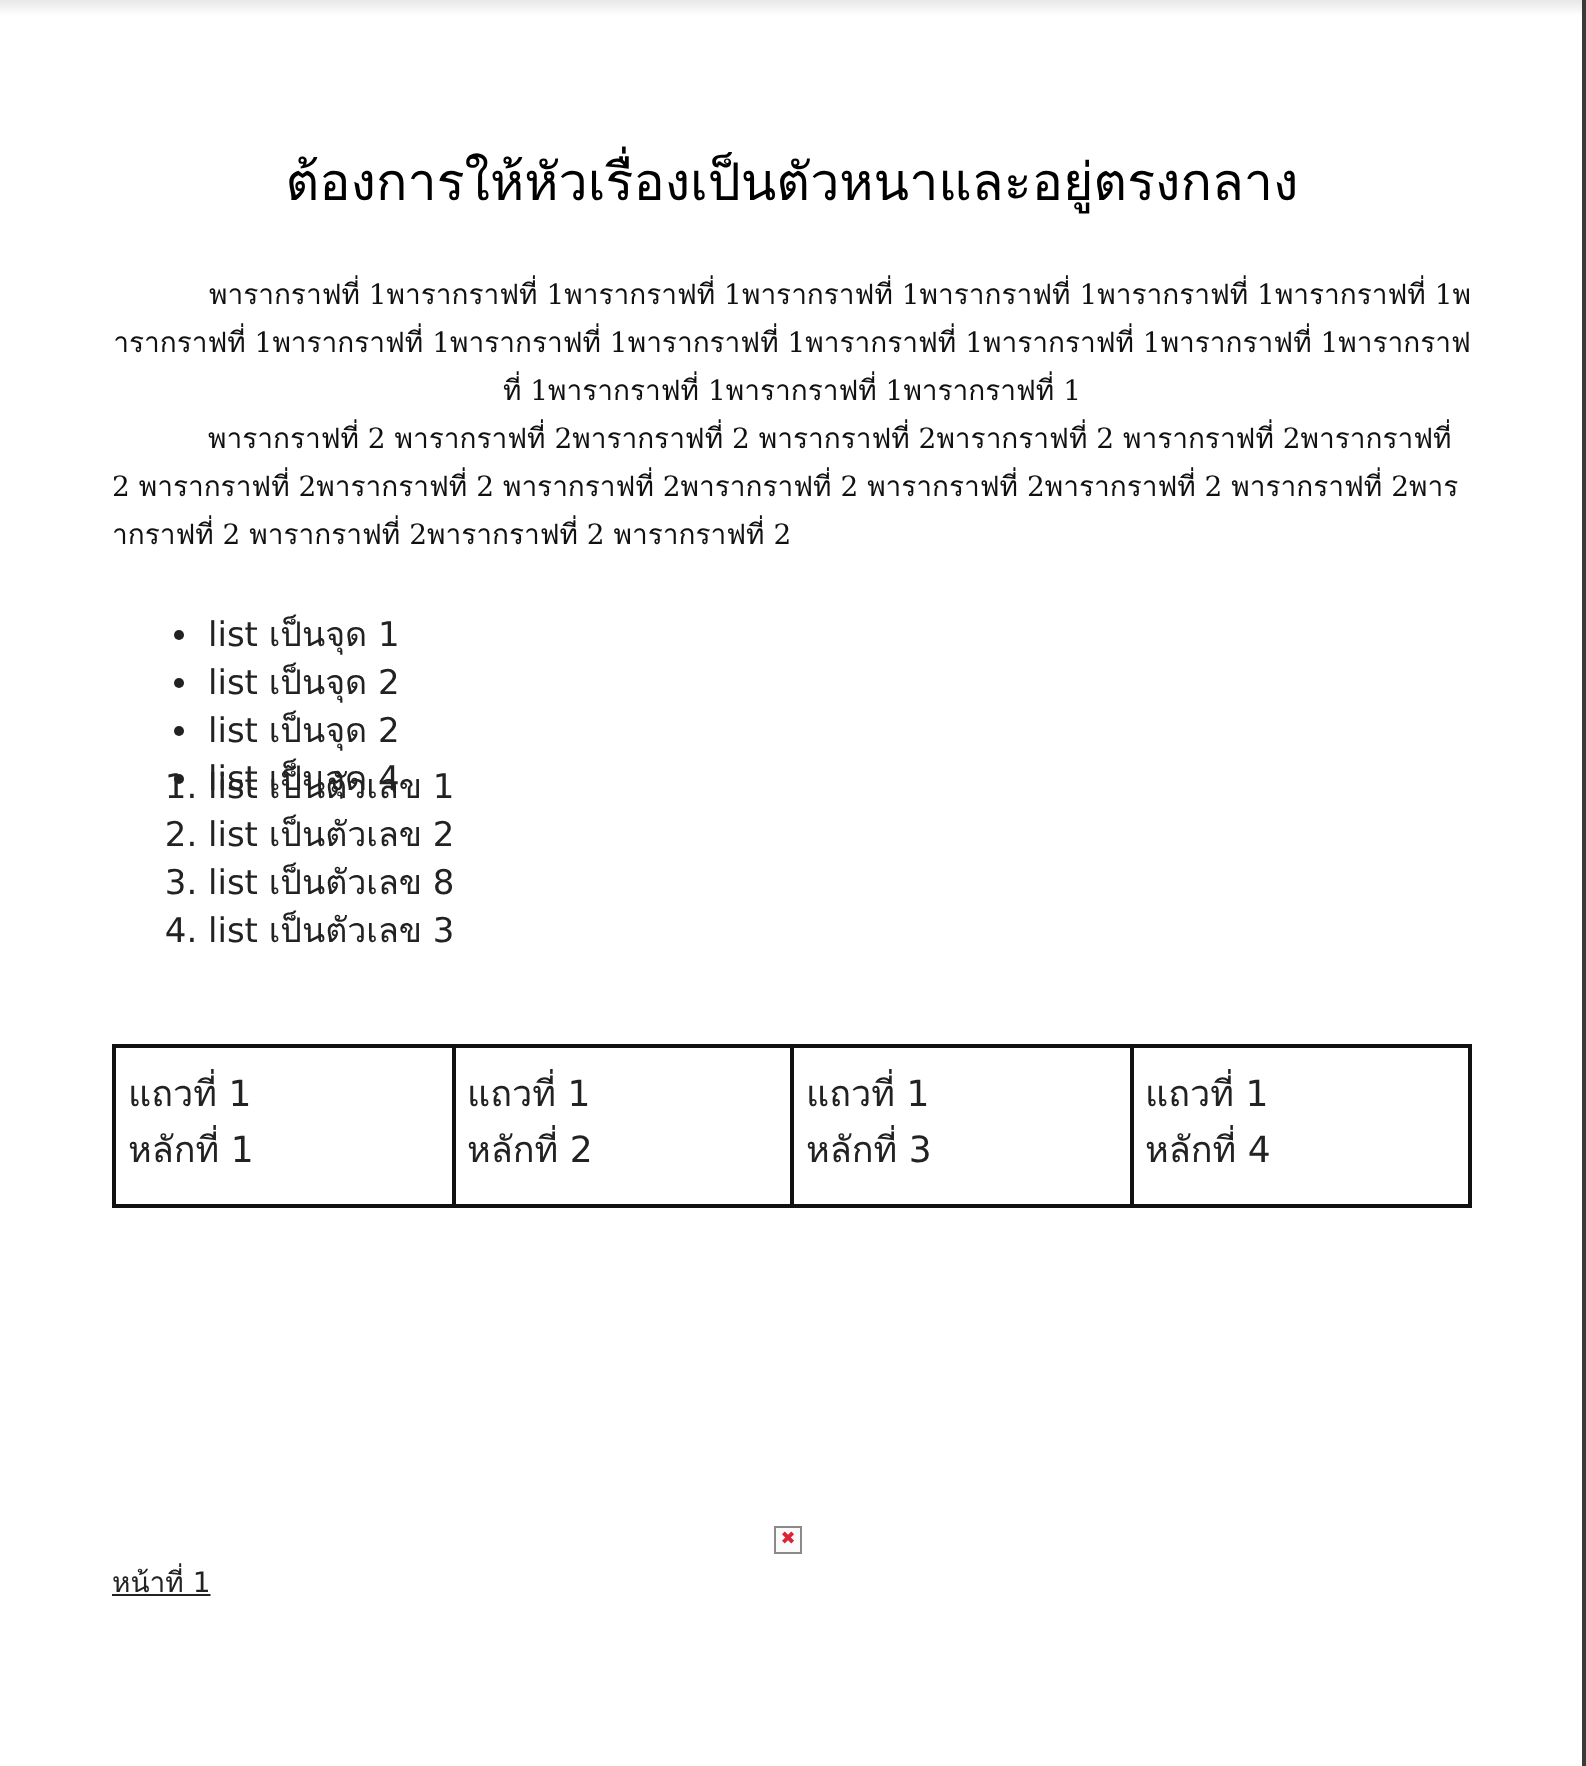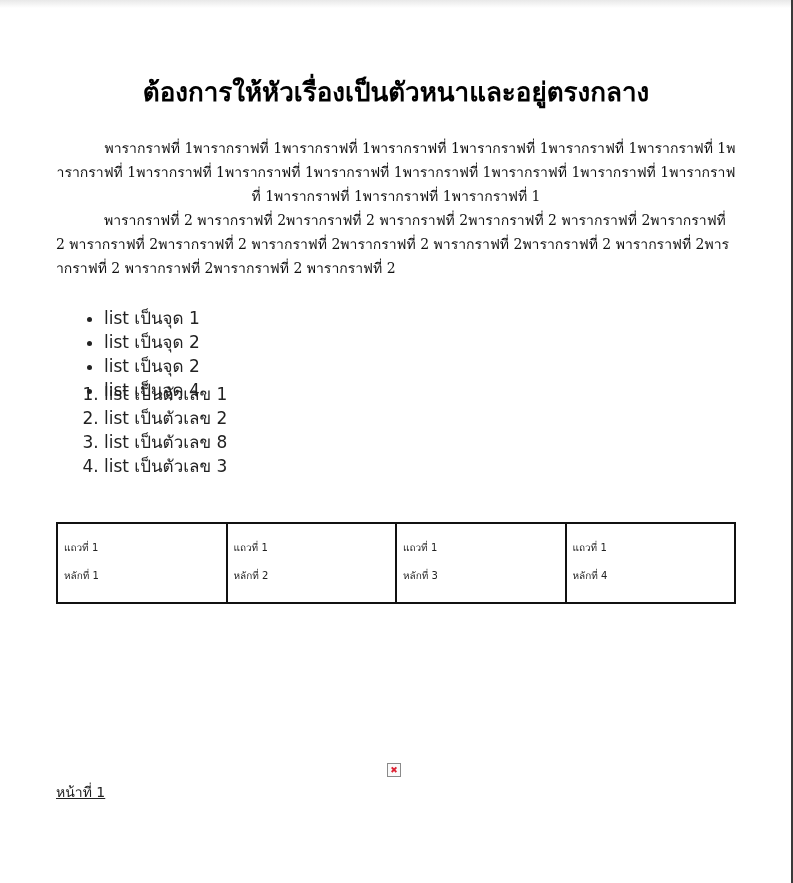--- a/index.html
+++ b/index.html
@@ -13,41 +13,41 @@
       position: absolute; left: 0; top: 0; width: 791px; height: 8px;
       background: linear-gradient(#e8e8e8, #ffffff);
     }
     .right-edge {
       position: absolute; right: 0; top: 0; width: 2px; height: 883px;
       background: #3a3a3a;
     }
     .page { position: absolute; left: 56px; top: 0; width: 680px; }
     h1 {
       position: absolute; left: 0; top: 74px; width: 680px; margin: 0;
-      text-align: center; font-size: 26px; font-weight: bold; color: #000;
+      text-align: center; font-size: 26px; font-weight: normal; color: #000;
       line-height: 36px;
     }
     .para {
       position: absolute; left: 0; width: 680px; margin: 0;
       font-family: "DejaVu Serif", "Liberation Serif", serif;
       font-size: 14px; line-height: 24px; color: #111;
       text-indent: 48px; word-break: break-all;
     }
     .p1 { top: 136px; text-align: center; }
     .p2 { top: 208px; }
     ul, ol {
       position: absolute; left: 0; margin: 0; padding-left: 48px;
       font-size: 17px; line-height: 24px; color: #222;
     }
     ul { top: 306px; list-style: disc; }
     ol { top: 382px; list-style: decimal; text-align: right; }
     table {
       position: absolute; left: 0; top: 522px; width: 680px;
       border-collapse: collapse; border: 2px solid #111;
-      font-size: 10px; color: #222;
+      font-size: 18px; color: #222;
     }
     td {
       width: 25%; border: 2px solid #111; vertical-align: top;
       padding: 10px 6px 12px 6px; line-height: 28px; height: 48px;
     }
     td span { display: block; }
     .broken-img {
       position: absolute; left: 387px; top: 763px; width: 14px; height: 14px;
       border: 1px solid #8a8a8a; box-sizing: border-box; background: #fafafa;
       color: #d23; font-size: 9px; line-height: 12px; text-align: center;

